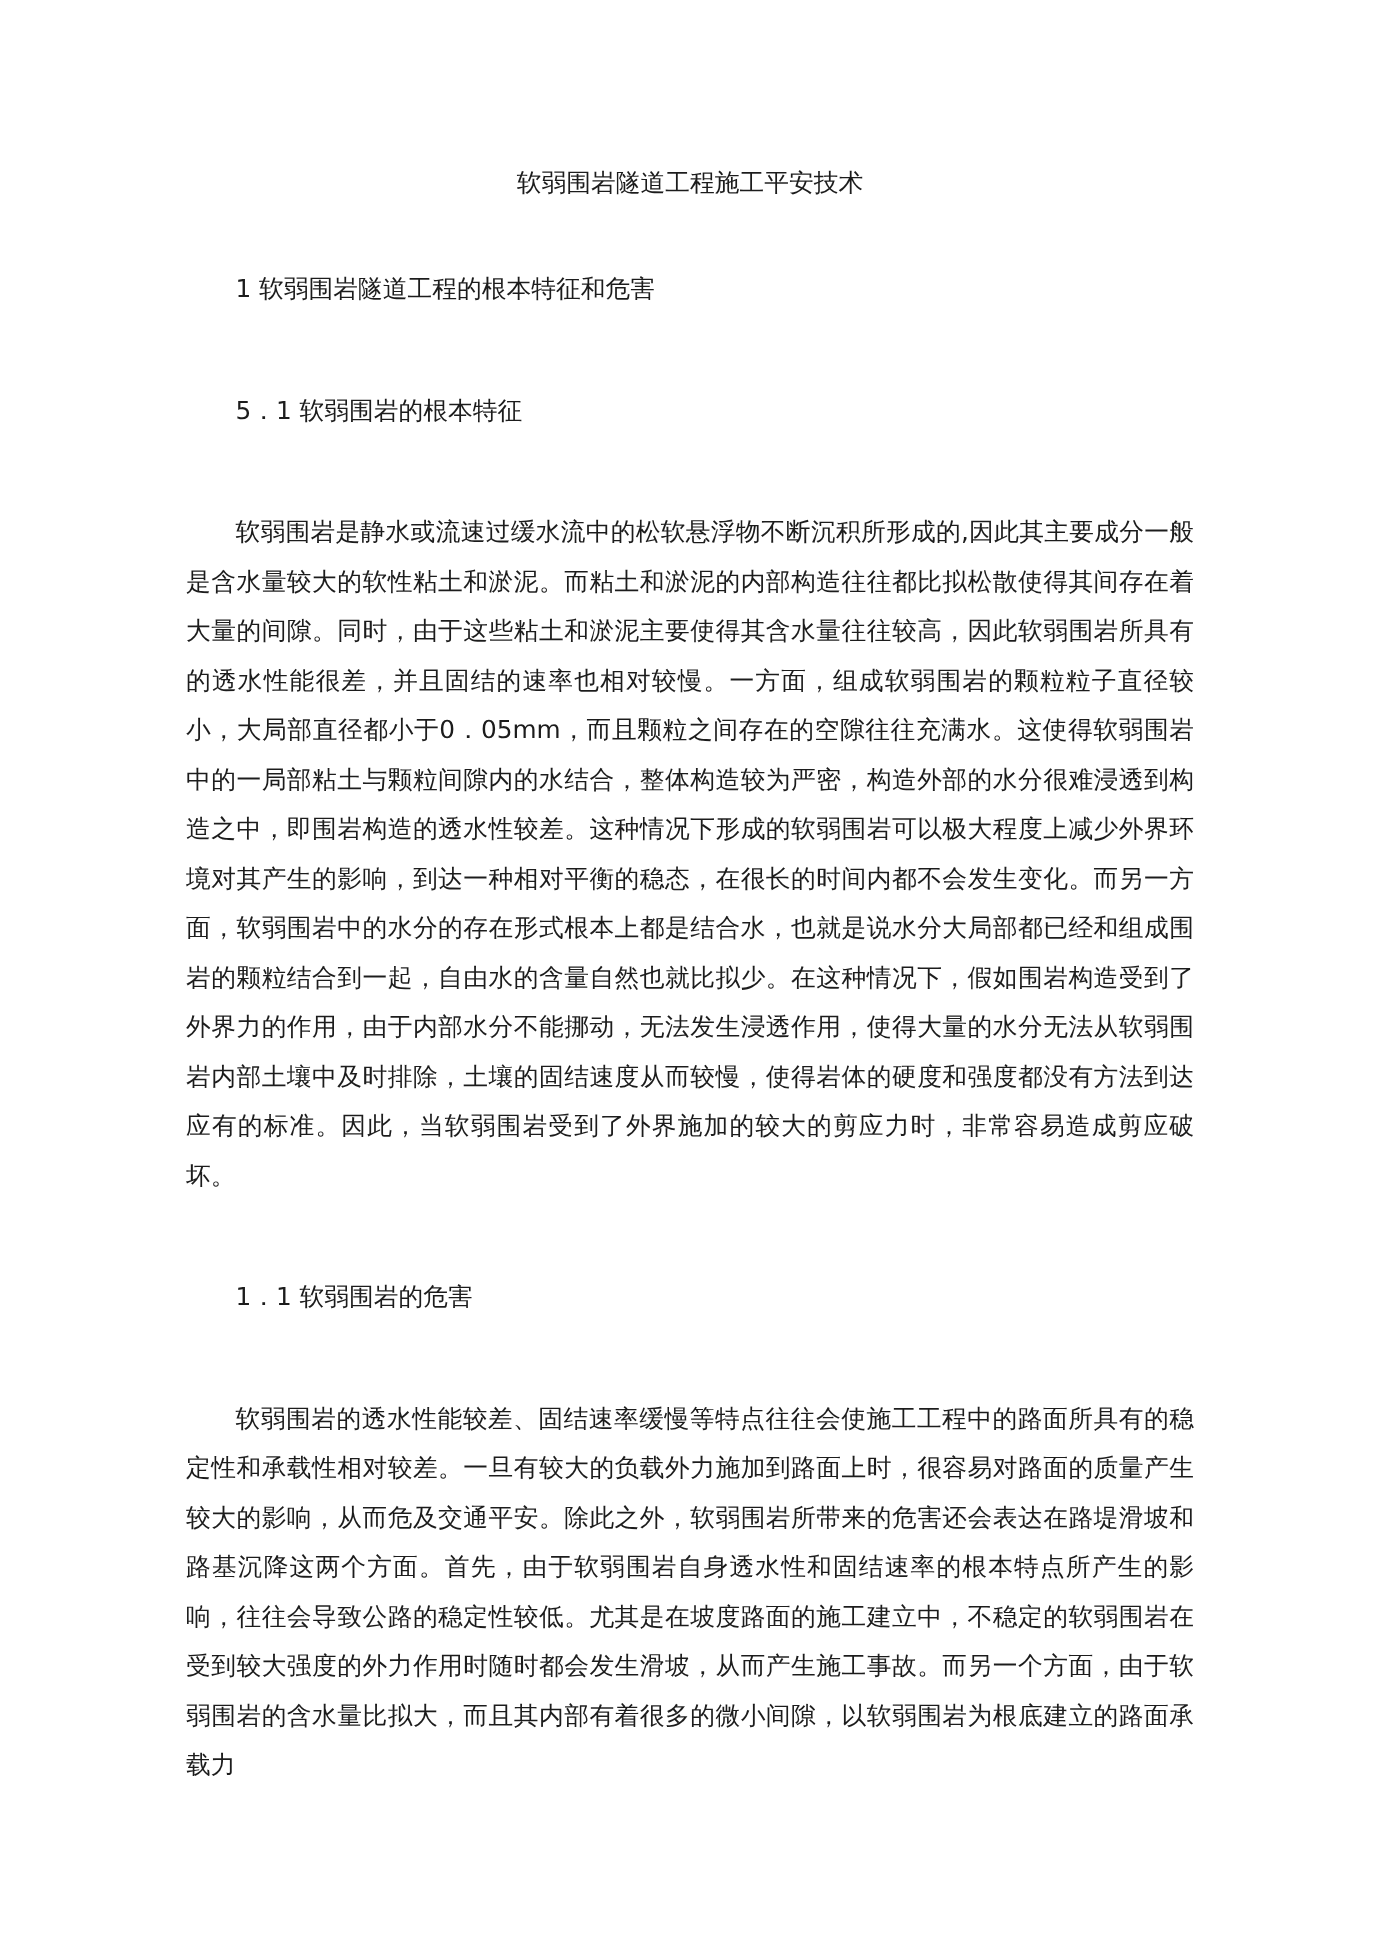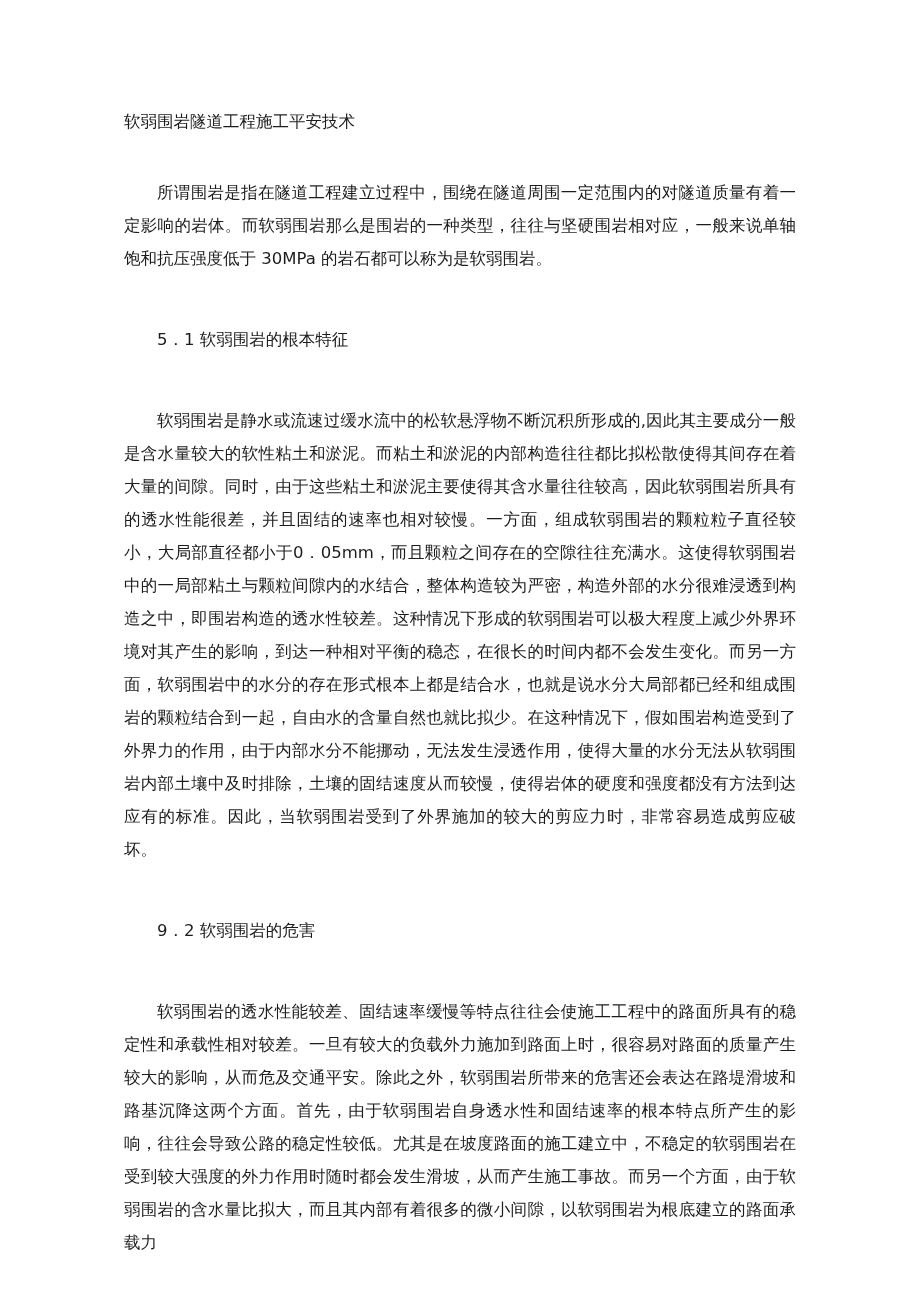--- a/index.html
+++ b/index.html
@@ -13,20 +13,21 @@
     margin: 0 auto;
     background: #ffffff;
     box-sizing: border-box;
     padding: 105px 124px 50px 124px;
     font-family: "DejaVu Sans", "Liberation Sans", sans-serif;
     font-size: 16.5px;
     line-height: 33px;
     color: #1c1c1c;
   }
   .doc-title {
+    text-align: center;
     font-weight: normal;
     font-size: 16.5px;
     margin: 0 0 38px 0;
   }
   .doc-heading {
     text-indent: 2em;
     text-align: justify;
     margin: 0 0 48px 0;
     font-weight: normal;
   }
@@ -39,23 +40,23 @@
   .doc-paragraph:last-child {
     margin-bottom: 0;
   }
 </style>
 </head>
 <body>
 
 <div class="doc-page">
   <h1 class="doc-title">软弱围岩隧道工程施工平安技术</h1>
 
+  <p class="doc-heading">1 软弱围岩隧道工程的根本特征和危害</p>
 
-  <p class="doc-paragraph">所谓围岩是指在隧道工程建立过程中，围绕在隧道周围一定范围内的对隧道质量有着一定影响的岩体。而软弱围岩那么是围岩的一种类型，往往与坚硬围岩相对应，一般来说单轴饱和抗压强度低于 30MPa 的岩石都可以称为是软弱围岩。</p>
 
   <p class="doc-heading">5．1 软弱围岩的根本特征</p>
 
   <p class="doc-paragraph">软弱围岩是静水或流速过缓水流中的松软悬浮物不断沉积所形成的,因此其主要成分一般是含水量较大的软性粘土和淤泥。而粘土和淤泥的内部构造往往都比拟松散使得其间存在着大量的间隙。同时，由于这些粘土和淤泥主要使得其含水量往往较高，因此软弱围岩所具有的透水性能很差，并且固结的速率也相对较慢。一方面，组成软弱围岩的颗粒粒子直径较小，大局部直径都小于0．05mm，而且颗粒之间存在的空隙往往充满水。这使得软弱围岩中的一局部粘土与颗粒间隙内的水结合，整体构造较为严密，构造外部的水分很难浸透到构造之中，即围岩构造的透水性较差。这种情况下形成的软弱围岩可以极大程度上减少外界环境对其产生的影响，到达一种相对平衡的稳态，在很长的时间内都不会发生变化。而另一方面，软弱围岩中的水分的存在形式根本上都是结合水，也就是说水分大局部都已经和组成围岩的颗粒结合到一起，自由水的含量自然也就比拟少。在这种情况下，假如围岩构造受到了外界力的作用，由于内部水分不能挪动，无法发生浸透作用，使得大量的水分无法从软弱围岩内部土壤中及时排除，土壤的固结速度从而较慢，使得岩体的硬度和强度都没有方法到达应有的标准。因此，当软弱围岩受到了外界施加的较大的剪应力时，非常容易造成剪应破坏。</p>
 
-  <p class="doc-heading">9．2 软弱围岩的危害</p>
+  <p class="doc-heading">1．1 软弱围岩的危害</p>
 
   <p class="doc-paragraph">软弱围岩的透水性能较差、固结速率缓慢等特点往往会使施工工程中的路面所具有的稳定性和承载性相对较差。一旦有较大的负载外力施加到路面上时，很容易对路面的质量产生较大的影响，从而危及交通平安。除此之外，软弱围岩所带来的危害还会表达在路堤滑坡和路基沉降这两个方面。首先，由于软弱围岩自身透水性和固结速率的根本特点所产生的影响，往往会导致公路的稳定性较低。尤其是在坡度路面的施工建立中，不稳定的软弱围岩在受到较大强度的外力作用时随时都会发生滑坡，从而产生施工事故。而另一个方面，由于软弱围岩的含水量比拟大，而且其内部有着很多的微小间隙，以软弱围岩为根底建立的路面承载力</p>
 </div>
 
 </body></html>

